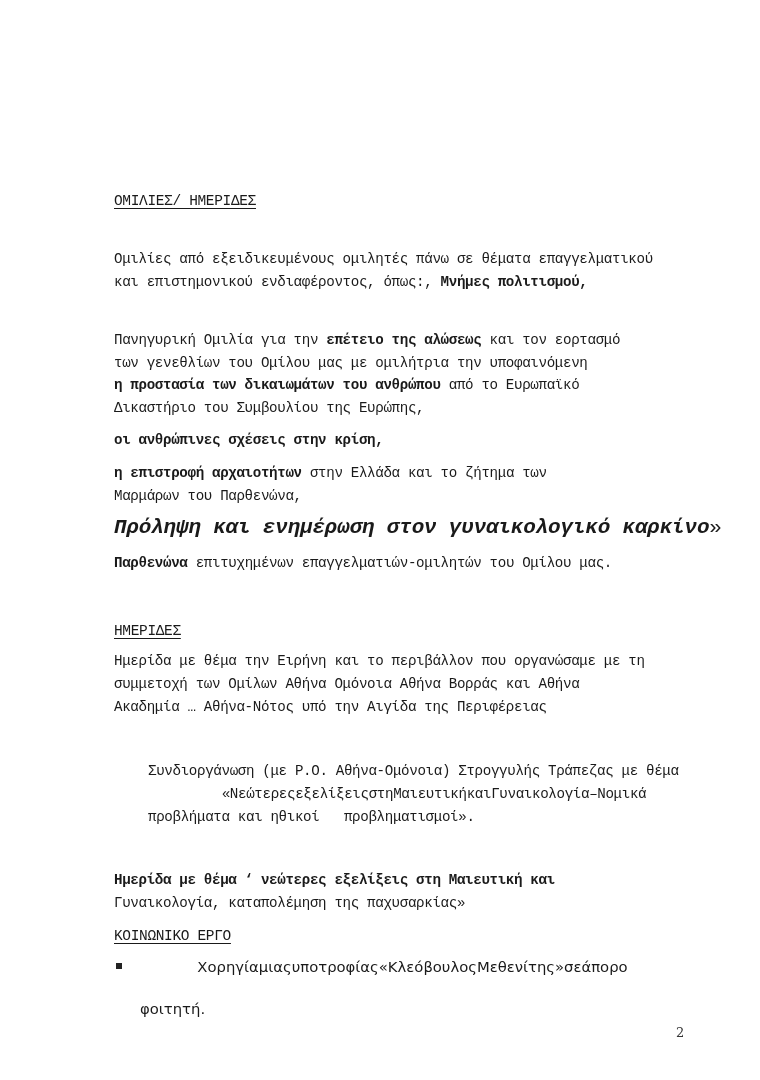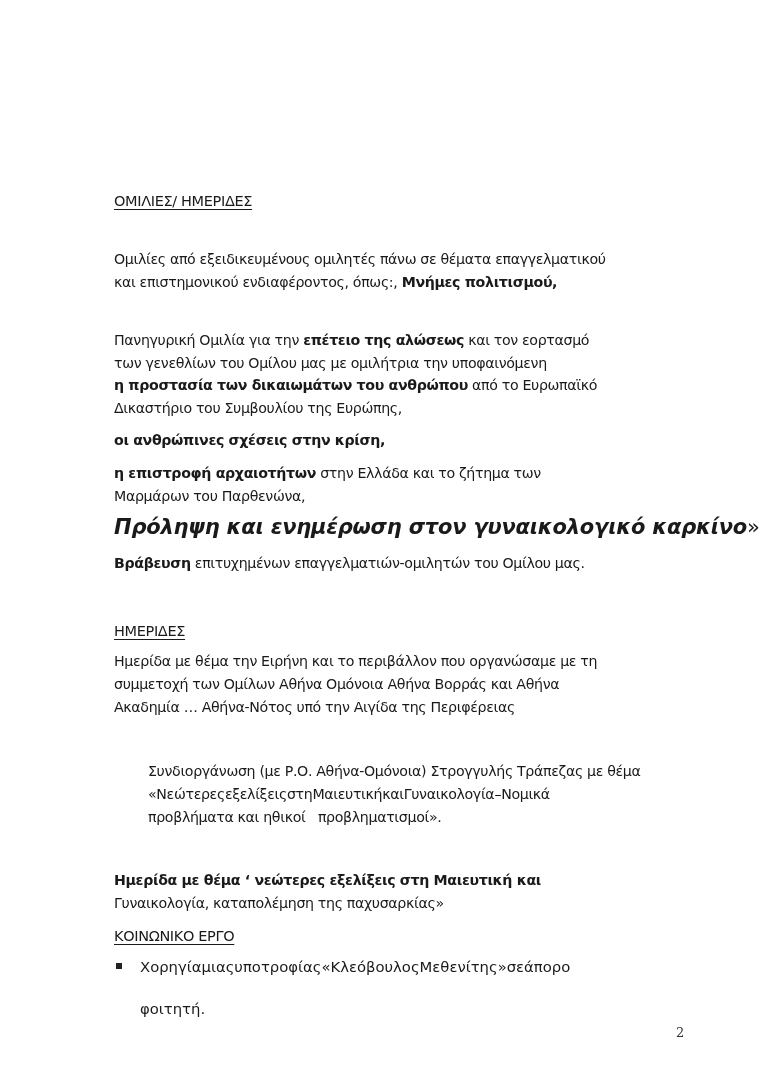--- a/index.html
+++ b/index.html
@@ -2,25 +2,25 @@
 <html><head>
 <meta charset="utf-8">
 <style>
   html, body { margin: 0; padding: 0; background: #ffffff; }
   body {
     width: 760px; height: 1080px; position: relative; overflow: hidden;
     font-family: "DejaVu Sans", "Liberation Sans", sans-serif;
     color: #1a1a1a;
   }
   .page { position: absolute; left: 0; top: 0; width: 760px; height: 1080px; }
-  .blk { position: absolute; left: 114px; width: 560px; font-size: 14.2px; line-height: 23px; letter-spacing: -0.35px; white-space: nowrap; }
+  .blk { position: absolute; left: 114px; width: 560px; font-size: 14.2px; line-height: 23px; letter-spacing: -0.35px; white-space: nowrap; font-family: Liberation Mono, monospace; }
   .heading { text-decoration: underline; text-underline-offset: 3px; font-size: 14.5px; }
   b { font-weight: bold; }
   .bigitalic { font-weight: bold; font-style: italic; font-size: 21px; letter-spacing: -0.2px; }
-  .j-line { display: flex; justify-content: flex-start; }
+  .j-line { display: flex; justify-content: center; }
   .bullet-row { position: absolute; left: 140px; width: 545px; font-size: 14.8px; line-height: 42px; }
   .bullet-dot { position: absolute; left: -24px; top: 17px; width: 6px; height: 6px; background: #222; }
   .pagenum { position: absolute; left: 676px; top: 1025px; font-family: "DejaVu Serif", serif; font-size: 13px; color: #333; }
 </style>
 </head>
 <body>
 
 <div class="page">
 
   <div class="blk heading" style="top:190px;">ΟΜΙΛΙΕΣ/ ΗΜΕΡΙΔΕΣ</div>
@@ -47,21 +47,21 @@
   <div class="blk" style="top:462px;">
     <div><b>η επιστροφή αρχαιοτήτων</b><span> στην Ελλάδα και το ζήτημα των</span></div>
     <div>Μαρμάρων του Παρθενώνα,</div>
   </div>
 
   <div class="blk bigitalic" style="top:516px;">
     <span>Πρόληψη και ενημέρωση στον γυναικολογικό καρκίνο</span><span style="font-weight:normal;font-style:normal;">»</span>
   </div>
 
   <div class="blk" style="top:552px;">
-    <b>Βράβευση</b><span> επιτυχημένων επαγγελματιών-ομιλητών του Ομίλου μας.</span>
+    <b>Παρθενώνα</b><span> επιτυχημένων επαγγελματιών-ομιλητών του Ομίλου μας.</span>
   </div>
 
   <div class="blk heading" style="top:620px;">ΗΜΕΡΙΔΕΣ</div>
 
   <div class="blk" style="top:650px;">
     <div>Ημερίδα με θέμα  την Ειρήνη και το περιβάλλον που οργανώσαμε με τη</div>
     <div>συμμετοχή των Ομίλων Αθήνα Ομόνοια Αθήνα Βορράς και Αθήνα</div>
     <div>Ακαδημία … Αθήνα-Νότος υπό την Αιγίδα της Περιφέρειας</div>
   </div>
 

